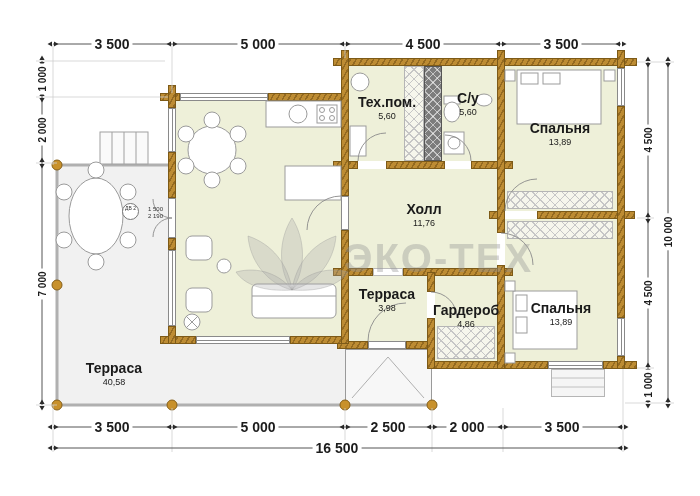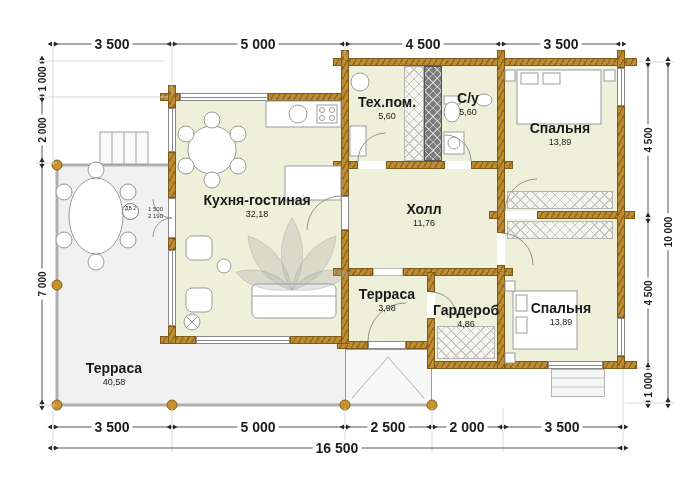--- a/index.html
+++ b/index.html
@@ -306,24 +306,20 @@
     <div class="rarea">5,60</div>
   </div>
   <div class="room-label" style="left:468px;top:103px;">
     <div class="rname">С/у</div>
     <div class="rarea">5,60</div>
   </div>
   <div class="room-label" style="left:560px;top:133px;">
     <div class="rname">Спальня</div>
     <div class="rarea">13,89</div>
   </div>
-  <div class="room-label" style="left:257px;top:205px;">
-    <div class="rname">Кухня-гостиная</div>
-    <div class="rarea">32,18</div>
-  </div>
   <div class="room-label" style="left:424px;top:214px;text-align:center;">
     <div class="rname">Холл</div>
     <div class="rarea">11,76</div>
   </div>
   <div class="room-label" style="left:387px;top:299px;">
     <div class="rname">Терраса</div>
     <div class="rarea">3,98</div>
   </div>
   <div class="room-label" style="left:466px;top:315px;">
     <div class="rname">Гардероб</div>
@@ -346,14 +342,15 @@
 
   <svg class="layer" width="700" height="496" style="z-index:58;">
     <g fill="rgba(170,170,170,0.30)" stroke="rgba(150,150,150,0.35)" stroke-width="1">
       <path d="M292,290 C278,270 278,240 292,218 C306,240 306,270 292,290 Z"></path>
       <path d="M292,290 C268,284 250,262 248,236 C272,244 288,264 292,290 Z"></path>
       <path d="M292,290 C316,284 334,262 336,236 C312,244 296,264 292,290 Z"></path>
       <path d="M292,290 C262,292 244,284 236,272 C258,266 280,274 292,290 Z"></path>
       <path d="M292,290 C322,292 340,284 348,272 C326,266 304,274 292,290 Z"></path>
     </g>
   </svg>
+  <div class="watermark">ЭКО-ТЕХ</div>
 
 </div>
 
 </body></html>

